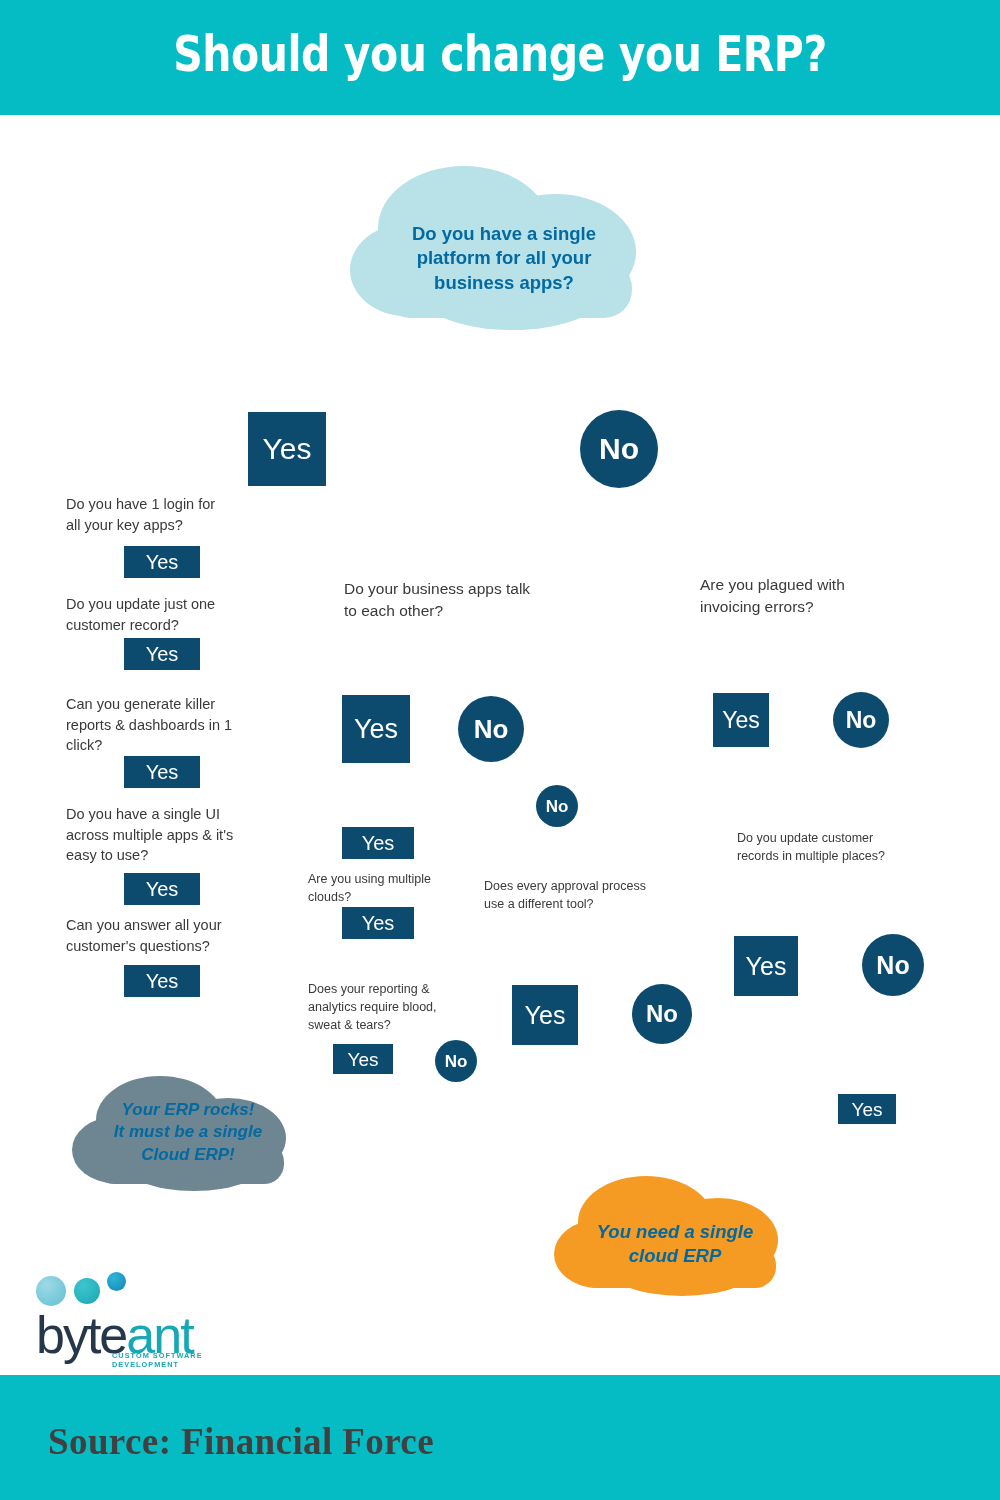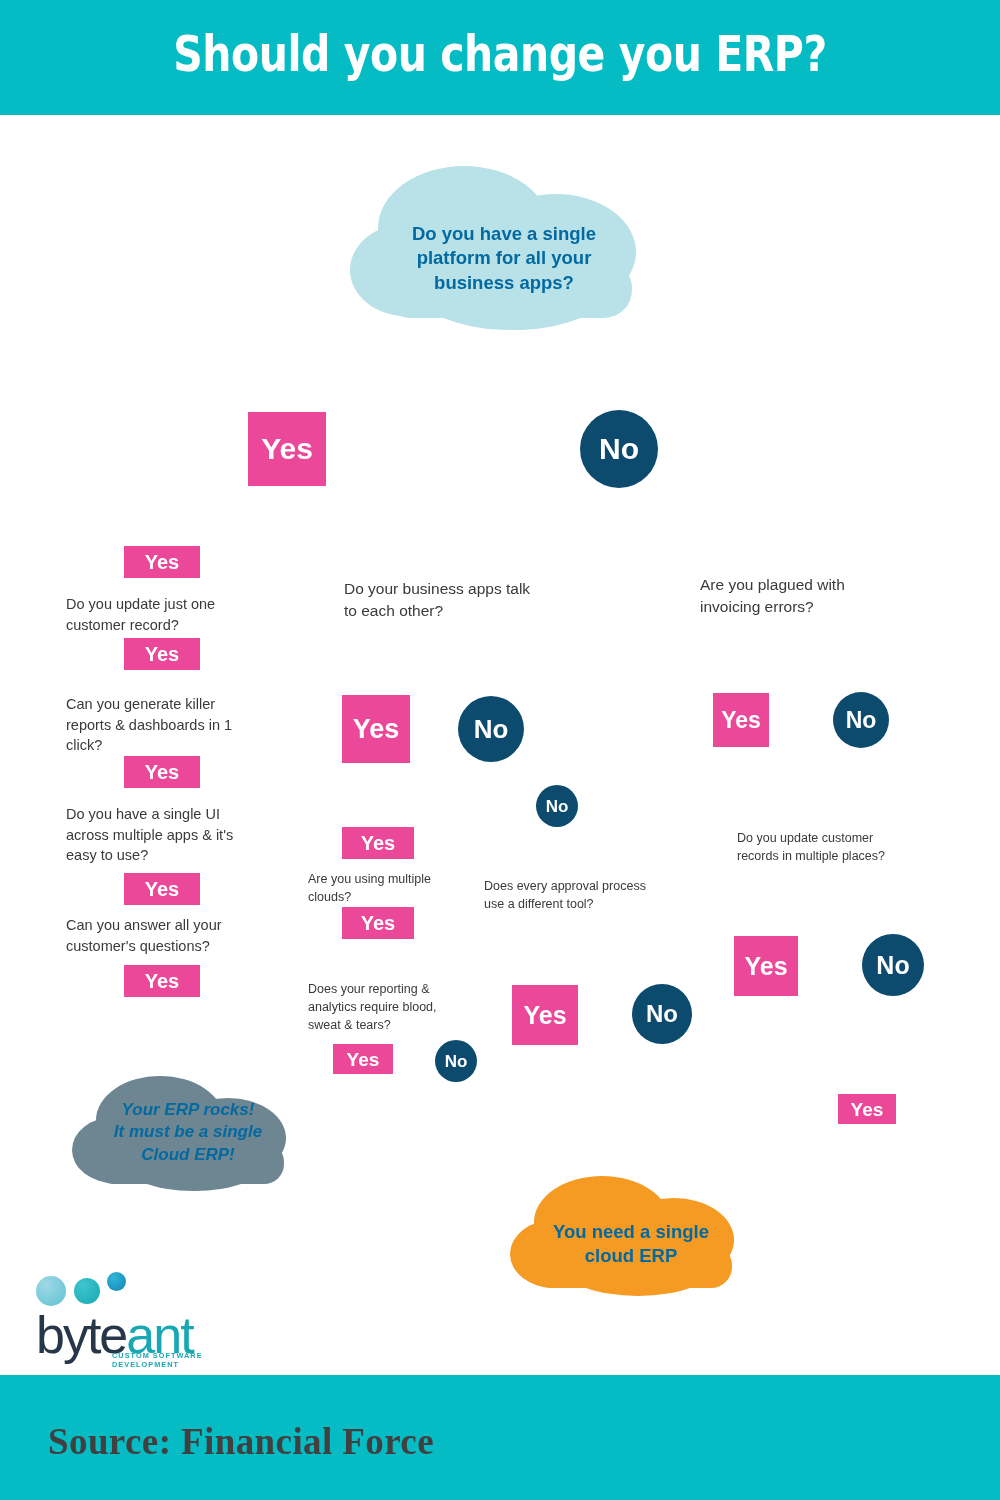--- a/index.html
+++ b/index.html
@@ -68,32 +68,32 @@
     line-height: 1.32;
     white-space: pre-line;
   }
 
   #cloud-start { left: 344px; top: 160px; width: 320px; height: 180px; }
   #cloud-start .cloud-text { top: 62px; font-size: 18.5px; }
 
   #cloud-gray { left: 68px; top: 1072px; width: 240px; height: 125px; font-style: italic; }
   #cloud-gray .cloud-text { top: 27px; font-size: 17px; }
 
-  #cloud-orange { left: 506px; top: 1172px; width: 250px; height: 130px; }
+  #cloud-orange { left: 550px; top: 1172px; width: 250px; height: 130px; font-style: italic; }
   #cloud-orange .cloud-text { top: 48px; font-size: 18.5px; }
 
   
   .yes-box {
     position: absolute;
-    background: #ec4899;
+    background: #0c4a6e;
     color: #ffffff;
     display: flex;
     align-items: center;
     justify-content: center;
-    font-weight: bold;
+    font-weight: normal;
     line-height: 1;
   }
   .no-circle {
     position: absolute;
     background: #0c4a6e;
     color: #ffffff;
     border-radius: 50%;
     display: flex;
     align-items: center;
     justify-content: center;
@@ -151,20 +151,22 @@
       </g>
     </svg>
     <div class="cloud-text">Do you have a single
 platform for all your
 business apps?</div>
   </div>
 
   <div class="yes-box" style="left:248px; top:412px; width:78px; height:74px; font-size:30px;">Yes</div>
   <div class="no-circle" style="left:580px; top:410px; width:78px; height:78px; font-size:30px;">No</div>
 
+  <div class="question" style="left:66px; top:494px; width:170px; font-size:14.5px;">Do you have 1 login for
+all your key apps?</div>
   <div class="yes-box" style="left:124px; top:546px; width:76px; height:32px; font-size:20px;">Yes</div>
 
   <div class="question" style="left:66px; top:594px; width:175px; font-size:14.5px;">Do you update just one
 customer record?</div>
   <div class="yes-box" style="left:124px; top:638px; width:76px; height:32px; font-size:20px;">Yes</div>
 
   <div class="question" style="left:66px; top:694px; width:180px; font-size:14.5px;">Can you generate killer
 reports &amp; dashboards in 1
 click?</div>
   <div class="yes-box" style="left:124px; top:756px; width:76px; height:32px; font-size:20px;">Yes</div>

